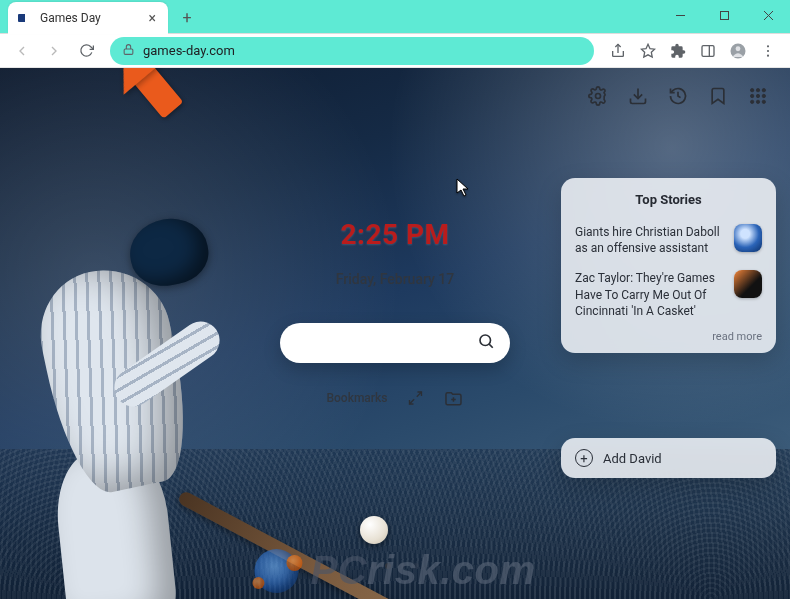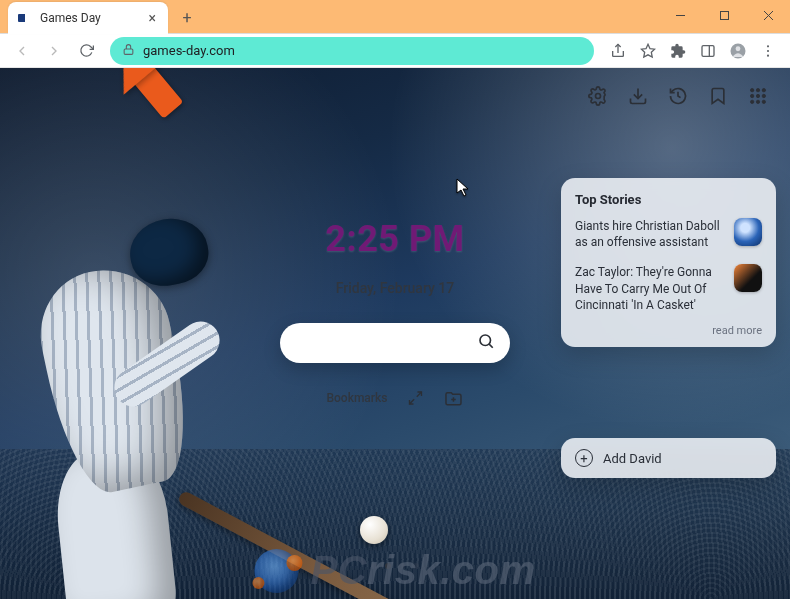--- a/index.html
+++ b/index.html
@@ -2,21 +2,21 @@
 <html><head>
 <meta charset="utf-8">
 <style>
   * { margin: 0; padding: 0; box-sizing: border-box; }
   body {
     width: 790px; height: 599px;
     font-family: -apple-system, BlinkMacSystemFont, "Segoe UI", Roboto, Arial, sans-serif;
     overflow: hidden; background: #fff; position: relative;
   }
   
-  .titlebar { height: 34px; display: flex; align-items: flex-start; background: #fdba74; border-bottom: 1px solid #ddd; }
+  .titlebar { height: 34px; display: flex; align-items: flex-start; background: #5eead4; border-bottom: 1px solid #ddd; }
   .tab {
     height: 32px; margin-top: 2px; margin-left: 8px; background: #fff;
     border-radius: 8px 8px 0 0; display: flex; align-items: center;
     padding: 0 10px; min-width: 160px; font-size: 12px; color: #333;
     box-shadow: 0 -1px 2px rgba(0,0,0,.08);
   }
   .tab .favicon { width: 14px; height: 8px; background: linear-gradient(90deg,#1a3a7a 50%,#fff 50%); margin-right: 8px; border-radius:1px; }
   .tab .tab-title { flex:1; }
   .tab .close { color:#555; font-size:14px; cursor:pointer; padding:0 2px; }
   .newtab { width:26px; height:26px; margin:4px 0 0 6px; border-radius:50%; display:flex; align-items:center; justify-content:center; color:#555; font-size:16px; cursor:pointer; }
@@ -106,21 +106,21 @@
     filter: drop-shadow(0 2px 3px rgba(0,0,0,.35));
   }
   
   .quickbar {
     position:absolute; top:18px; right:22px; display:flex; gap:20px;
   }
   .quickbar .q { width:20px; height:20px; color:#2b2f36; cursor:pointer; display:flex; align-items:center; justify-content:center; }
   .quickbar svg { width:20px; height:20px; stroke:#2b2f36; }
   
   .clock { position:absolute; left:50%; top:150px; transform:translateX(-50%); text-align:center; color:#222; }
-  .clock .time { font-size:36px; font-weight:700; letter-spacing:.5px; color:#701a75; text-shadow:0 1px 2px rgba(255,255,255,.15); }
+  .clock .time { font-size:28px; font-weight:700; letter-spacing:.5px; color:#b91c1c; text-shadow:0 1px 2px rgba(255,255,255,.15); }
   .clock .date { font-size:14px; font-weight:500; color:#30363f; margin-top:20px; }
   
   .search {
     position:absolute; left:50%; top:255px; transform:translateX(-50%);
     width:230px; height:40px; background:#fff; border-radius:22px;
     box-shadow:0 6px 18px rgba(0,0,0,.2);
     display:flex; align-items:center; padding:0 16px;
   }
   .search input { flex:1; border:none; outline:none; font-size:14px; background:transparent; }
   .search .mag { color:#2b2f36; }
@@ -130,21 +130,21 @@
     display:flex; align-items:center; gap:18px; color:#30363f; font-size:12px; font-weight:500;
   }
   .bmrow .bmicon { width:20px; height:20px; display:flex; align-items:center; justify-content:center; cursor:pointer; color:#2b2f36; }
   
   .card {
     position:absolute; right:14px; top:110px; width:215px;
     background: rgba(245,247,250,.85); backdrop-filter: blur(6px);
     border-radius:14px; padding:14px 14px 10px; box-shadow:0 8px 24px rgba(0,0,0,.18);
     font-size:12px; color:#2a2f38;
   }
-  .card h3 { font-size:13px; font-weight:700; margin-bottom:4px; color:#262a32; }
+  .card h3 { font-size:13px; font-weight:700; text-align:center; margin-bottom:10px; color:#262a32; }
   .story { display:flex; gap:10px; align-items:flex-start; padding:7px 0; cursor:pointer; }
   .story .txt { flex:1; line-height:1.35; }
   .thumb { width:28px; height:28px; border-radius:8px; flex-shrink:0; box-shadow:0 1px 3px rgba(0,0,0,.25); }
   .t1 { background: radial-gradient(circle at 40% 35%, #cfe3ff 18%, #2b64b8 55%, #0b2e66); }
   .t2 { background: radial-gradient(circle at 50% 40%, #caa07a 20%, #4a3524 60%, #1a1208); }
   .t3 { background: linear-gradient(135deg,#f5863a,#111 60%); }
   .readmore { text-align:right; font-size:11px; color:#6b7280; margin-top:4px; cursor:pointer; }
   
   .todo {
     position:absolute; right:14px; top:370px; width:215px; height:40px;
@@ -367,21 +367,21 @@
       </span>
   </div>
 
   <div class="card">
     <h3>Top Stories</h3>
     <div class="story">
       <div class="txt">Giants hire Christian Daboll as an offensive assistant</div>
       <div class="thumb t1"></div>
     </div>
     <div class="story">
-      <div class="txt">Zac Taylor: They're Gonna Have To Carry Me Out Of Cincinnati 'In A Casket'</div>
+      <div class="txt">Zac Taylor: They're Games Have To Carry Me Out Of Cincinnati 'In A Casket'</div>
       <div class="thumb t3"></div>
     </div>
     <div class="readmore">read more</div>
   </div>
 
   <div class="todo">
     <span class="plus">+</span>
     <span>Add David</span>
   </div>
 

